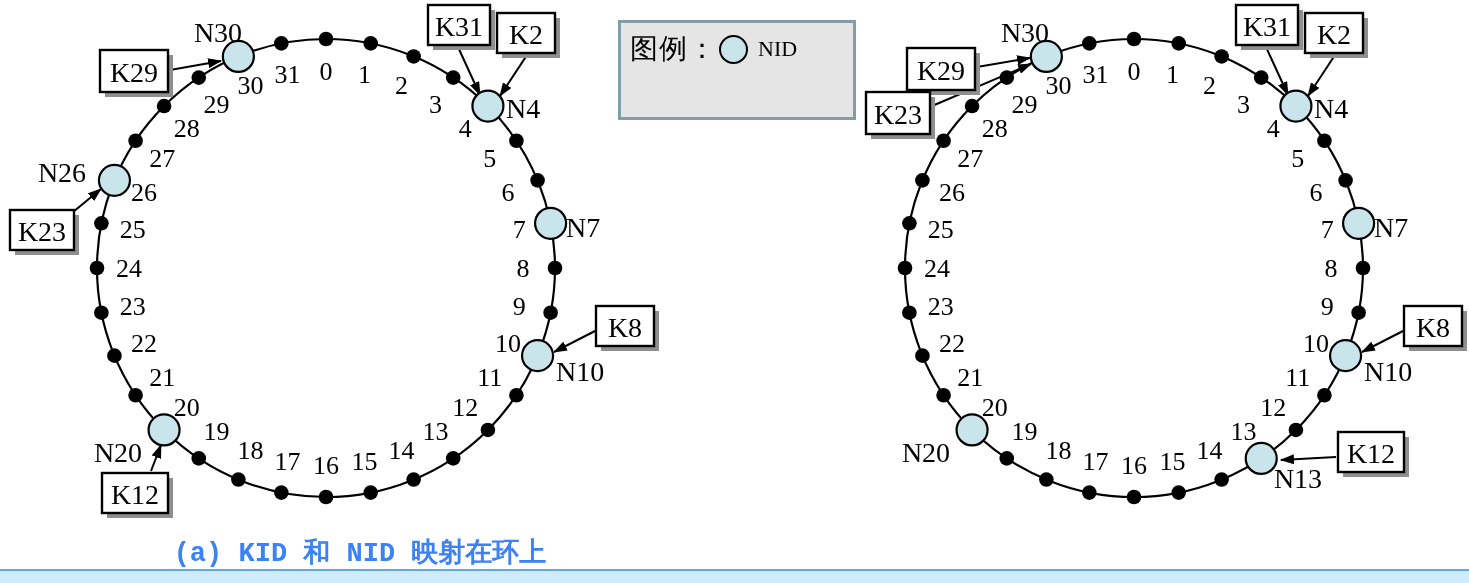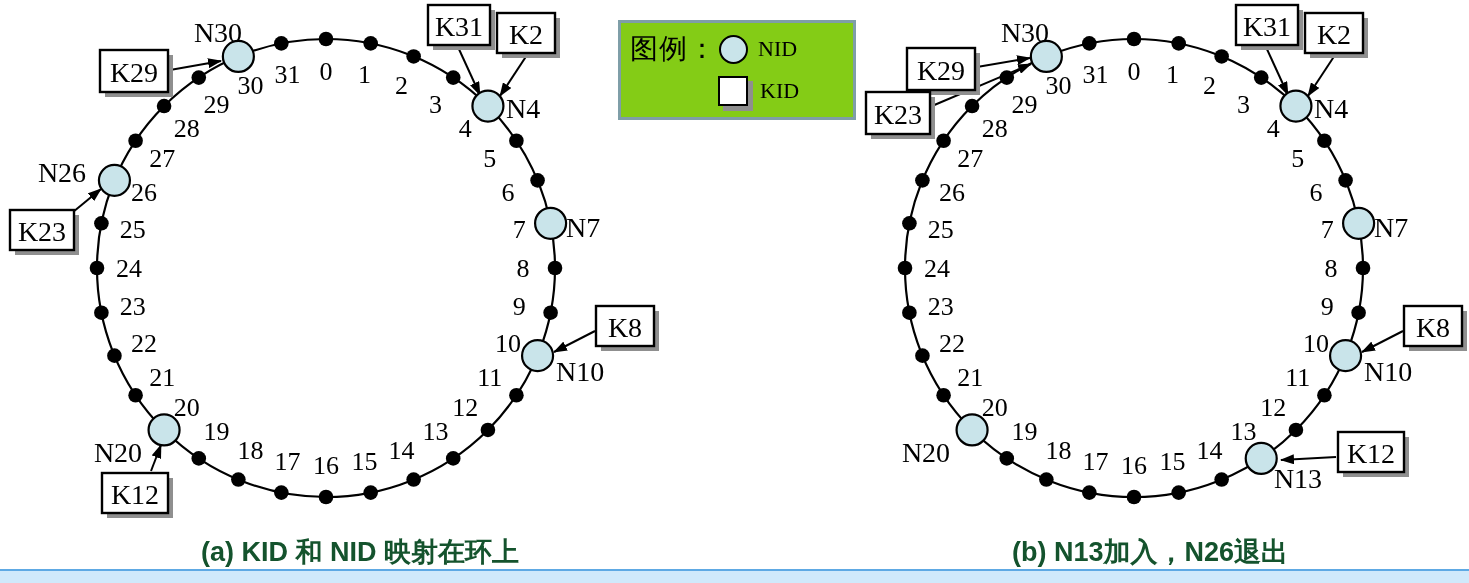--- a/index.html
+++ b/index.html
@@ -1,23 +1,23 @@
 <!DOCTYPE html>
 <html><head>
 <meta charset="utf-8">
 <style>
   html,body{margin:0;padding:0;background:#ffffff;}
   .stage{position:relative;width:1469px;height:583px;overflow:hidden;background:#ffffff;
          font-family:"Liberation Serif", serif;}
   svg{position:absolute;left:0;top:0;}
-  .caption{position:absolute;font-weight:bold;font-size:27px;color:#14532d;text-align:center;
-           font-family:Liberation Sans, sans-serif;}
+  .caption{position:absolute;font-weight:bold;font-size:27px;color:#3b82f6;text-align:center;
+           font-family:Liberation Mono, monospace;}
   .caption-a{left:10px;top:534px;width:700px;}
   .caption-b{left:890px;top:534px;width:520px;}
-  .legend{position:absolute;left:618px;top:20px;width:238px;height:100px;background:#84cc16;
+  .legend{position:absolute;left:618px;top:20px;width:238px;height:100px;background:#e5e5e5;
           box-sizing:border-box;padding:8px 10px 6px 12px;font-size:29px;}
   .legend-border{position:absolute;left:0;top:0;right:0;bottom:0;border:3px solid #7f9ea8;}
   .legend-row{display:flex;align-items:center;height:42px;position:relative;}
   .legend-title{font-size:28px;letter-spacing:1px;}
   .legend-circle{display:inline-block;width:25px;height:25px;border:2px solid #000;border-radius:50%;
                  margin:0 10px 0 2px;}
   .legend-square{display:inline-block;width:26px;height:26px;border:2px solid #000;background:#fff;
                  box-shadow:5px 5px 0 #8f8f8f;margin:0 12px 0 88px;}
   .legend-sym-label{font-size:22px;}
   .bottom-bar{position:absolute;left:0;right:0;bottom:0;height:12px;border-top:2px solid #5ea9e4;}
@@ -229,23 +229,18 @@
       </g>
     </svg>
 
   <div class="legend">
     <div class="legend-border" style="border-color: rgb(127, 158, 168);"></div>
     <div class="legend-row">
       <span class="legend-title">图例：</span>
       <span class="legend-circle" style="background: rgb(201, 228, 234);"></span>
       <span class="legend-sym-label">NID</span>
     </div>
-    <div class="legend-row">
-      <span class="legend-square"></span>
-      <span class="legend-sym-label">KID</span>
-    </div>
   </div>
 
   <div class="caption caption-a">(a) KID 和 NID 映射在环上</div>
-  <div class="caption caption-b">(b) N13加入，N26退出</div>
 
   <div class="bottom-bar" style="background: rgb(208, 233, 251); border-top-color: rgb(94, 169, 228);"></div>
 </div>
 
 </body></html>

